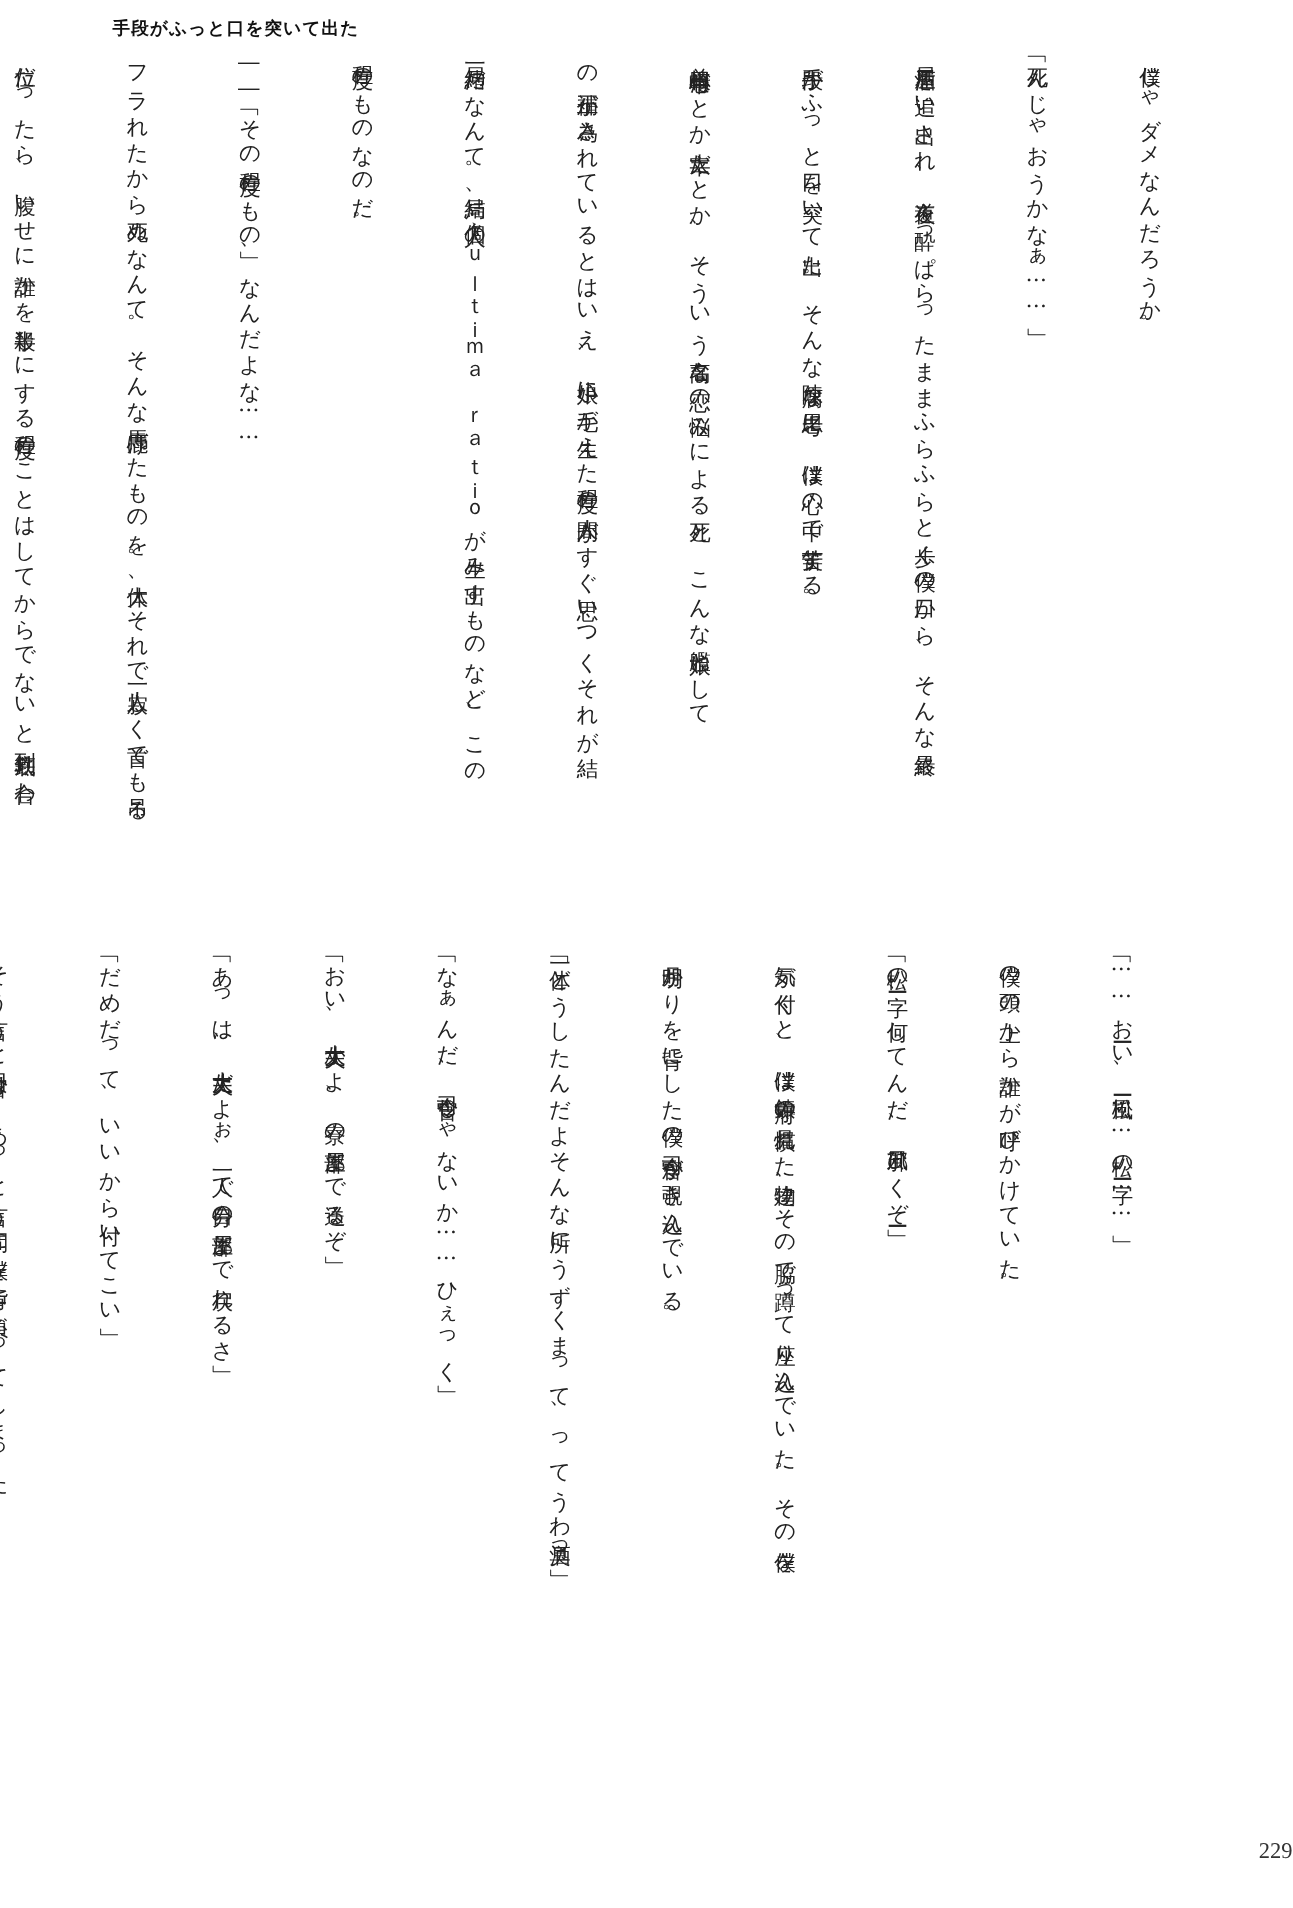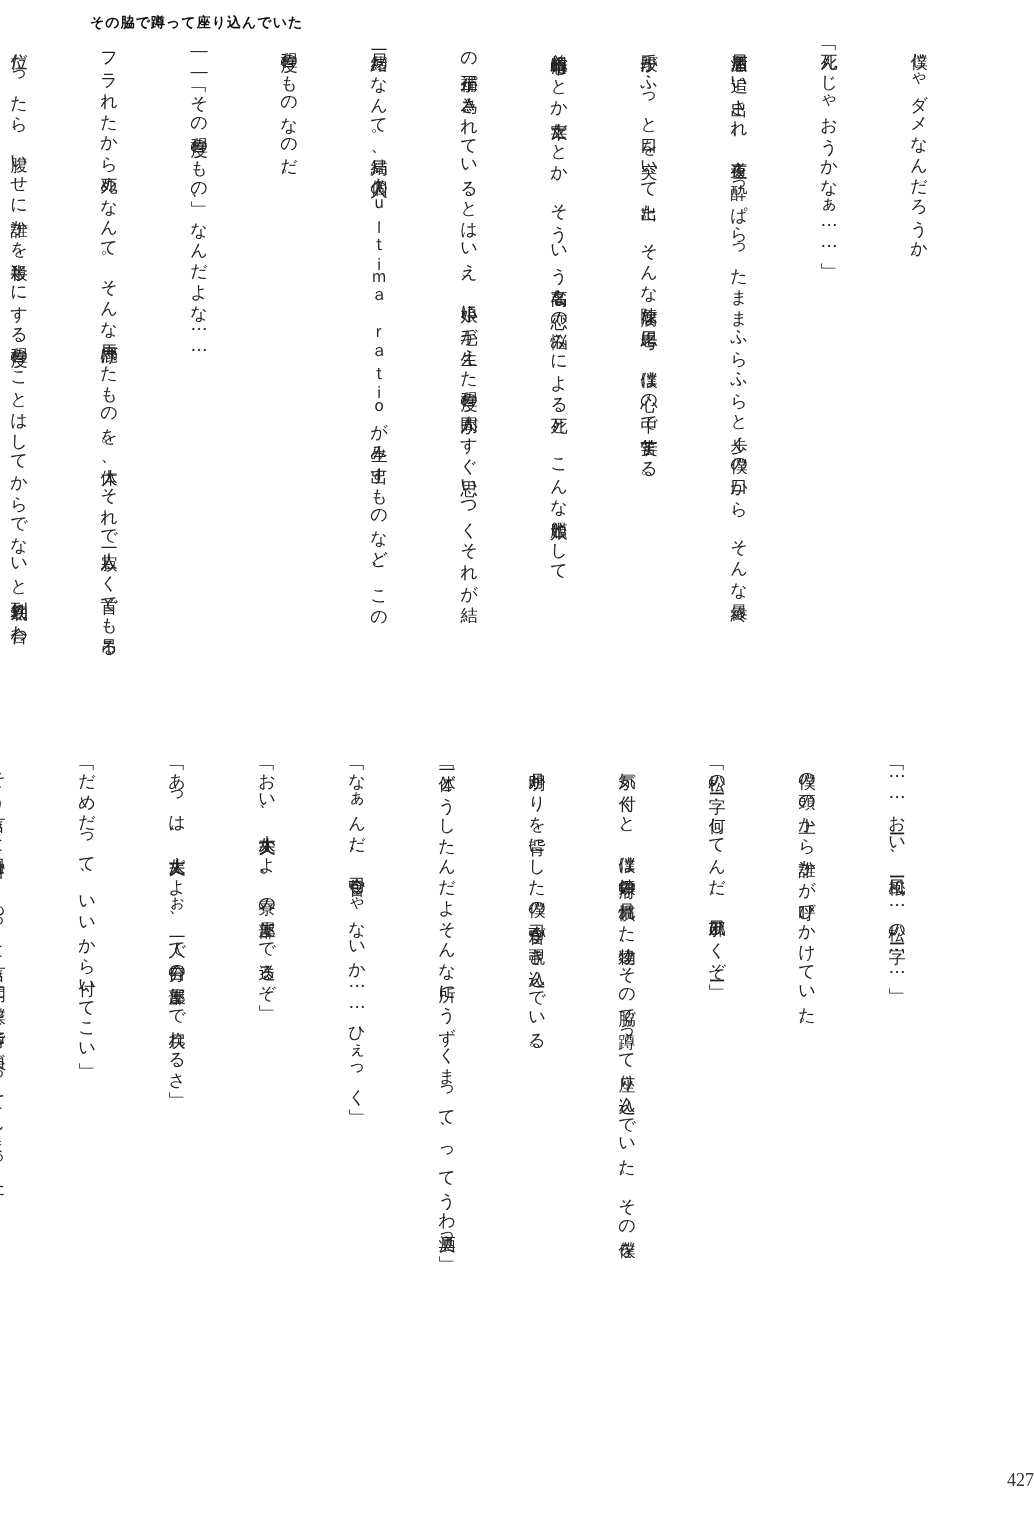--- a/index.html
+++ b/index.html
@@ -11,21 +11,21 @@
            font-size: 17.2px; line-height: 30px; letter-spacing: 1.2px; white-space: pre; }
   .upper { right: 40px; top: 40px; height: 660px; }
   .lower { right: 62px; top: 760px; height: 690px; }
   .line { display: block; }
   .page-number { position: absolute; right: 0; top: 1470px; font-size: 18px;
                  font-family: "Liberation Serif", serif; color: #333; }
 </style>
 </head>
 <body>
 
-<div class="running-head">その脇で蹲って座り込んでいた</div>
+<div class="running-head">手段がふっと口を突いて出た</div>
 
 <div class="block upper">
   <span class="line">僕じゃダメなんだろうか。</span>
   <span class="line">「死んじゃおうかなぁ……」</span>
   <span class="line">居酒屋を追い出され、夜道を酔っぱらったままふらふらと歩く僕の口から、そんな最終</span>
   <span class="line">手段がふっと口を突いて出た。そんな陳腐な思考に、僕は心の中で苦笑する。</span>
   <span class="line">曾根崎心中だとか太宰だとか、そういう高名な恋の悩みによる死と、こんな艦娘として</span>
   <span class="line">の補正が為されているとはいえ、小娘に毛が生えた程度の人間がすぐ思いつくそれが結</span>
   <span class="line">局一緒だなんて。結局、個々人のｕｌｔｉｍａ　ｒａｔｉｏが生み出すものなど、この</span>
   <span class="line">程度のものなのだ。</span>
@@ -62,13 +62,13 @@
   
   
   
   
   
   
   
   
 </div>
 
-<div class="page-number">427</div>
+<div class="page-number">229</div>
 
 </body></html>

